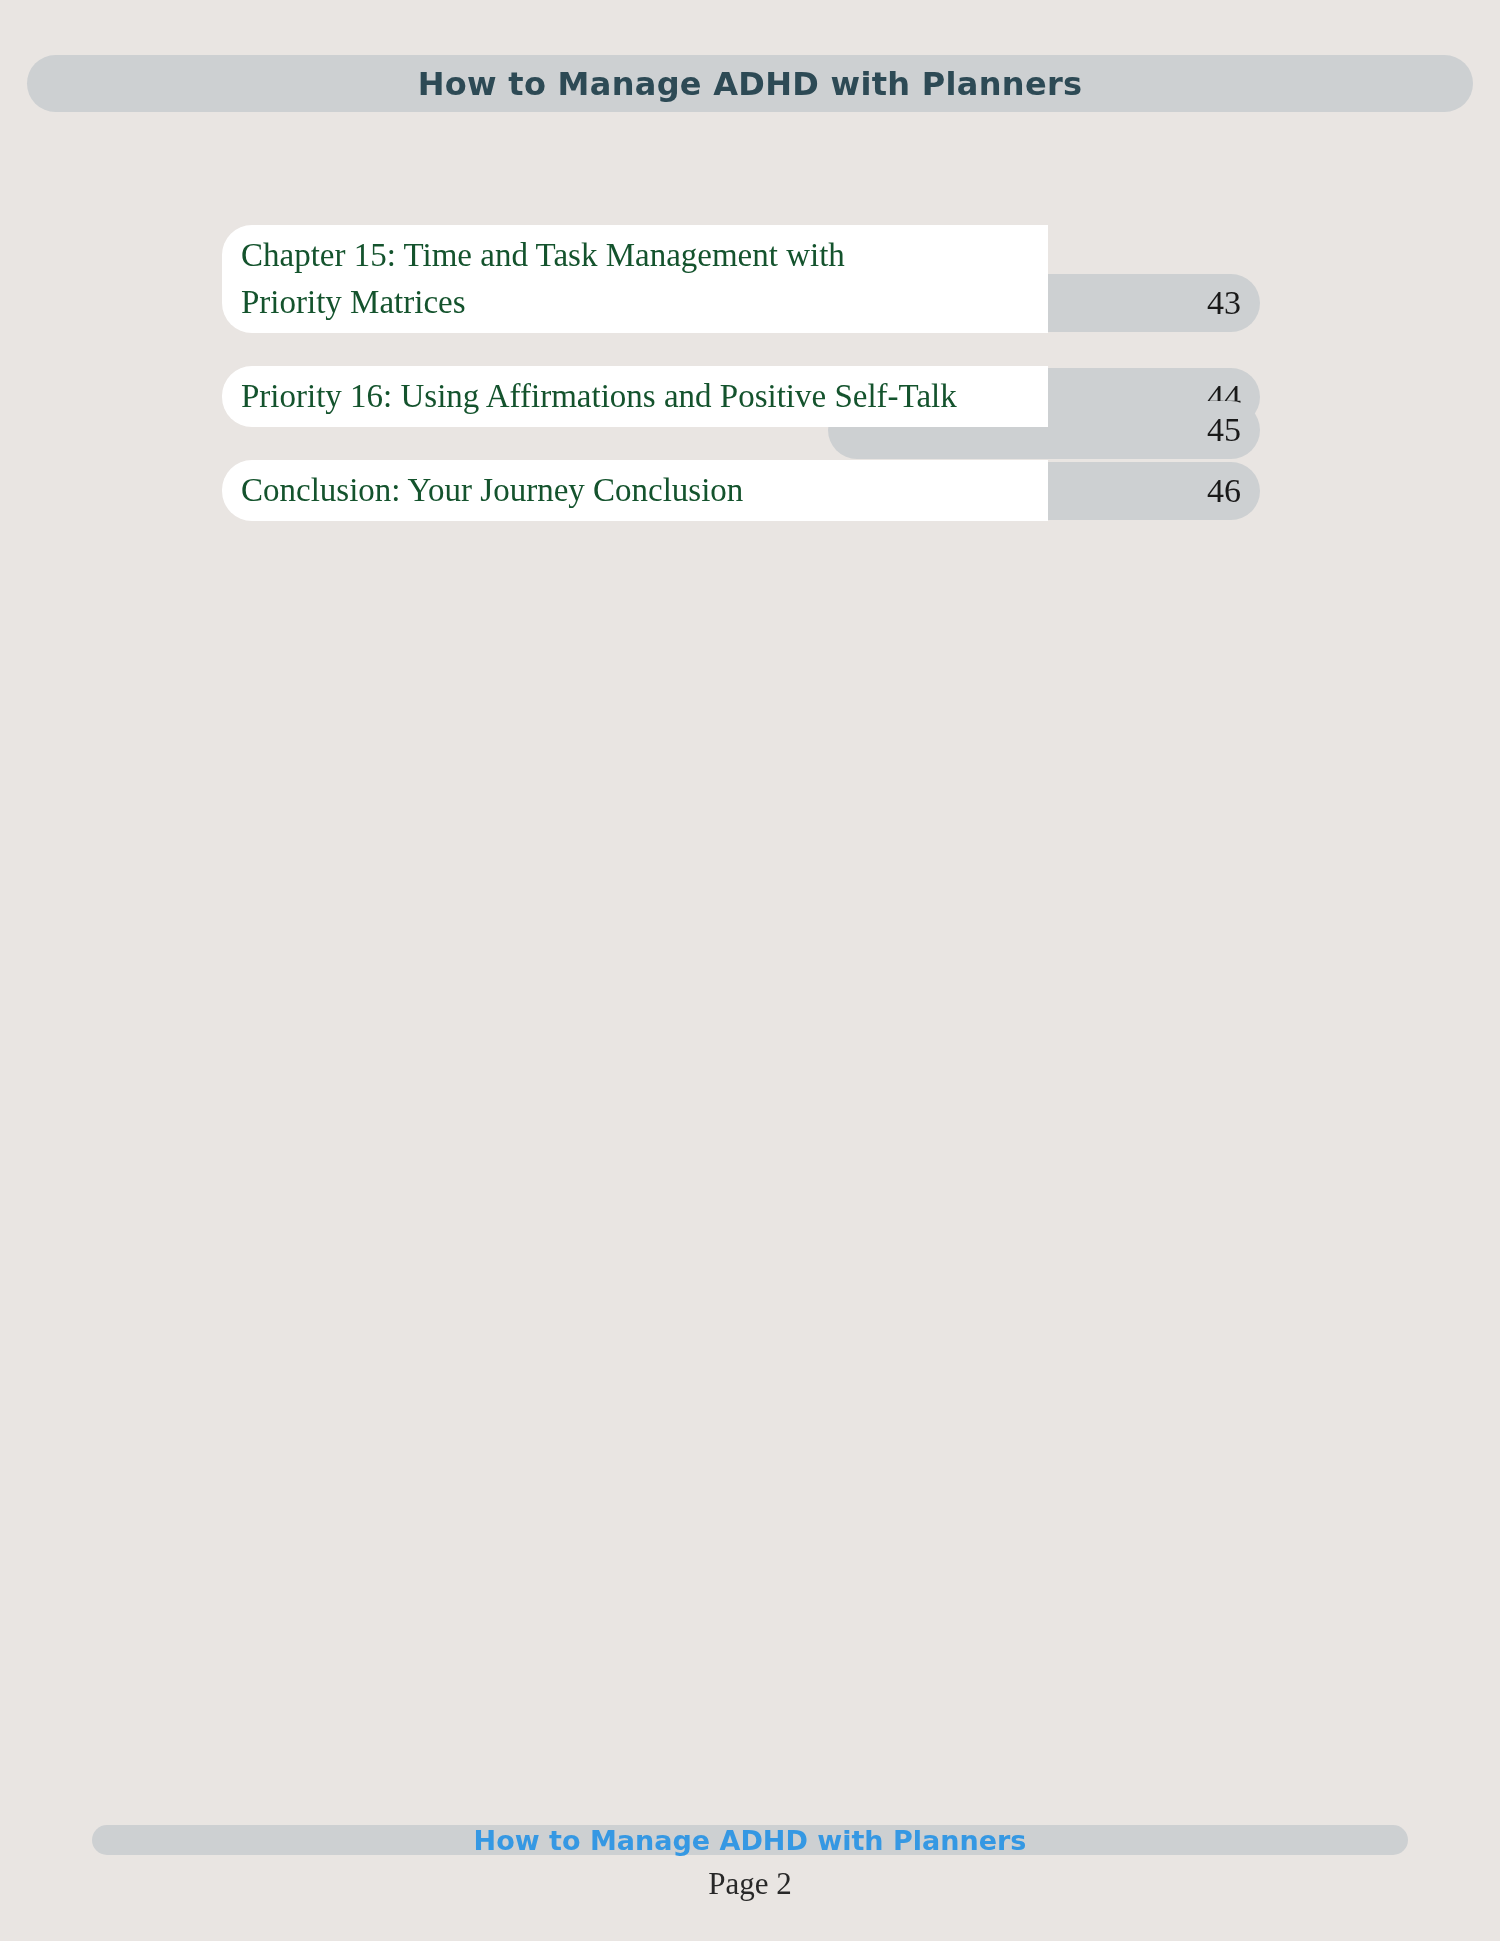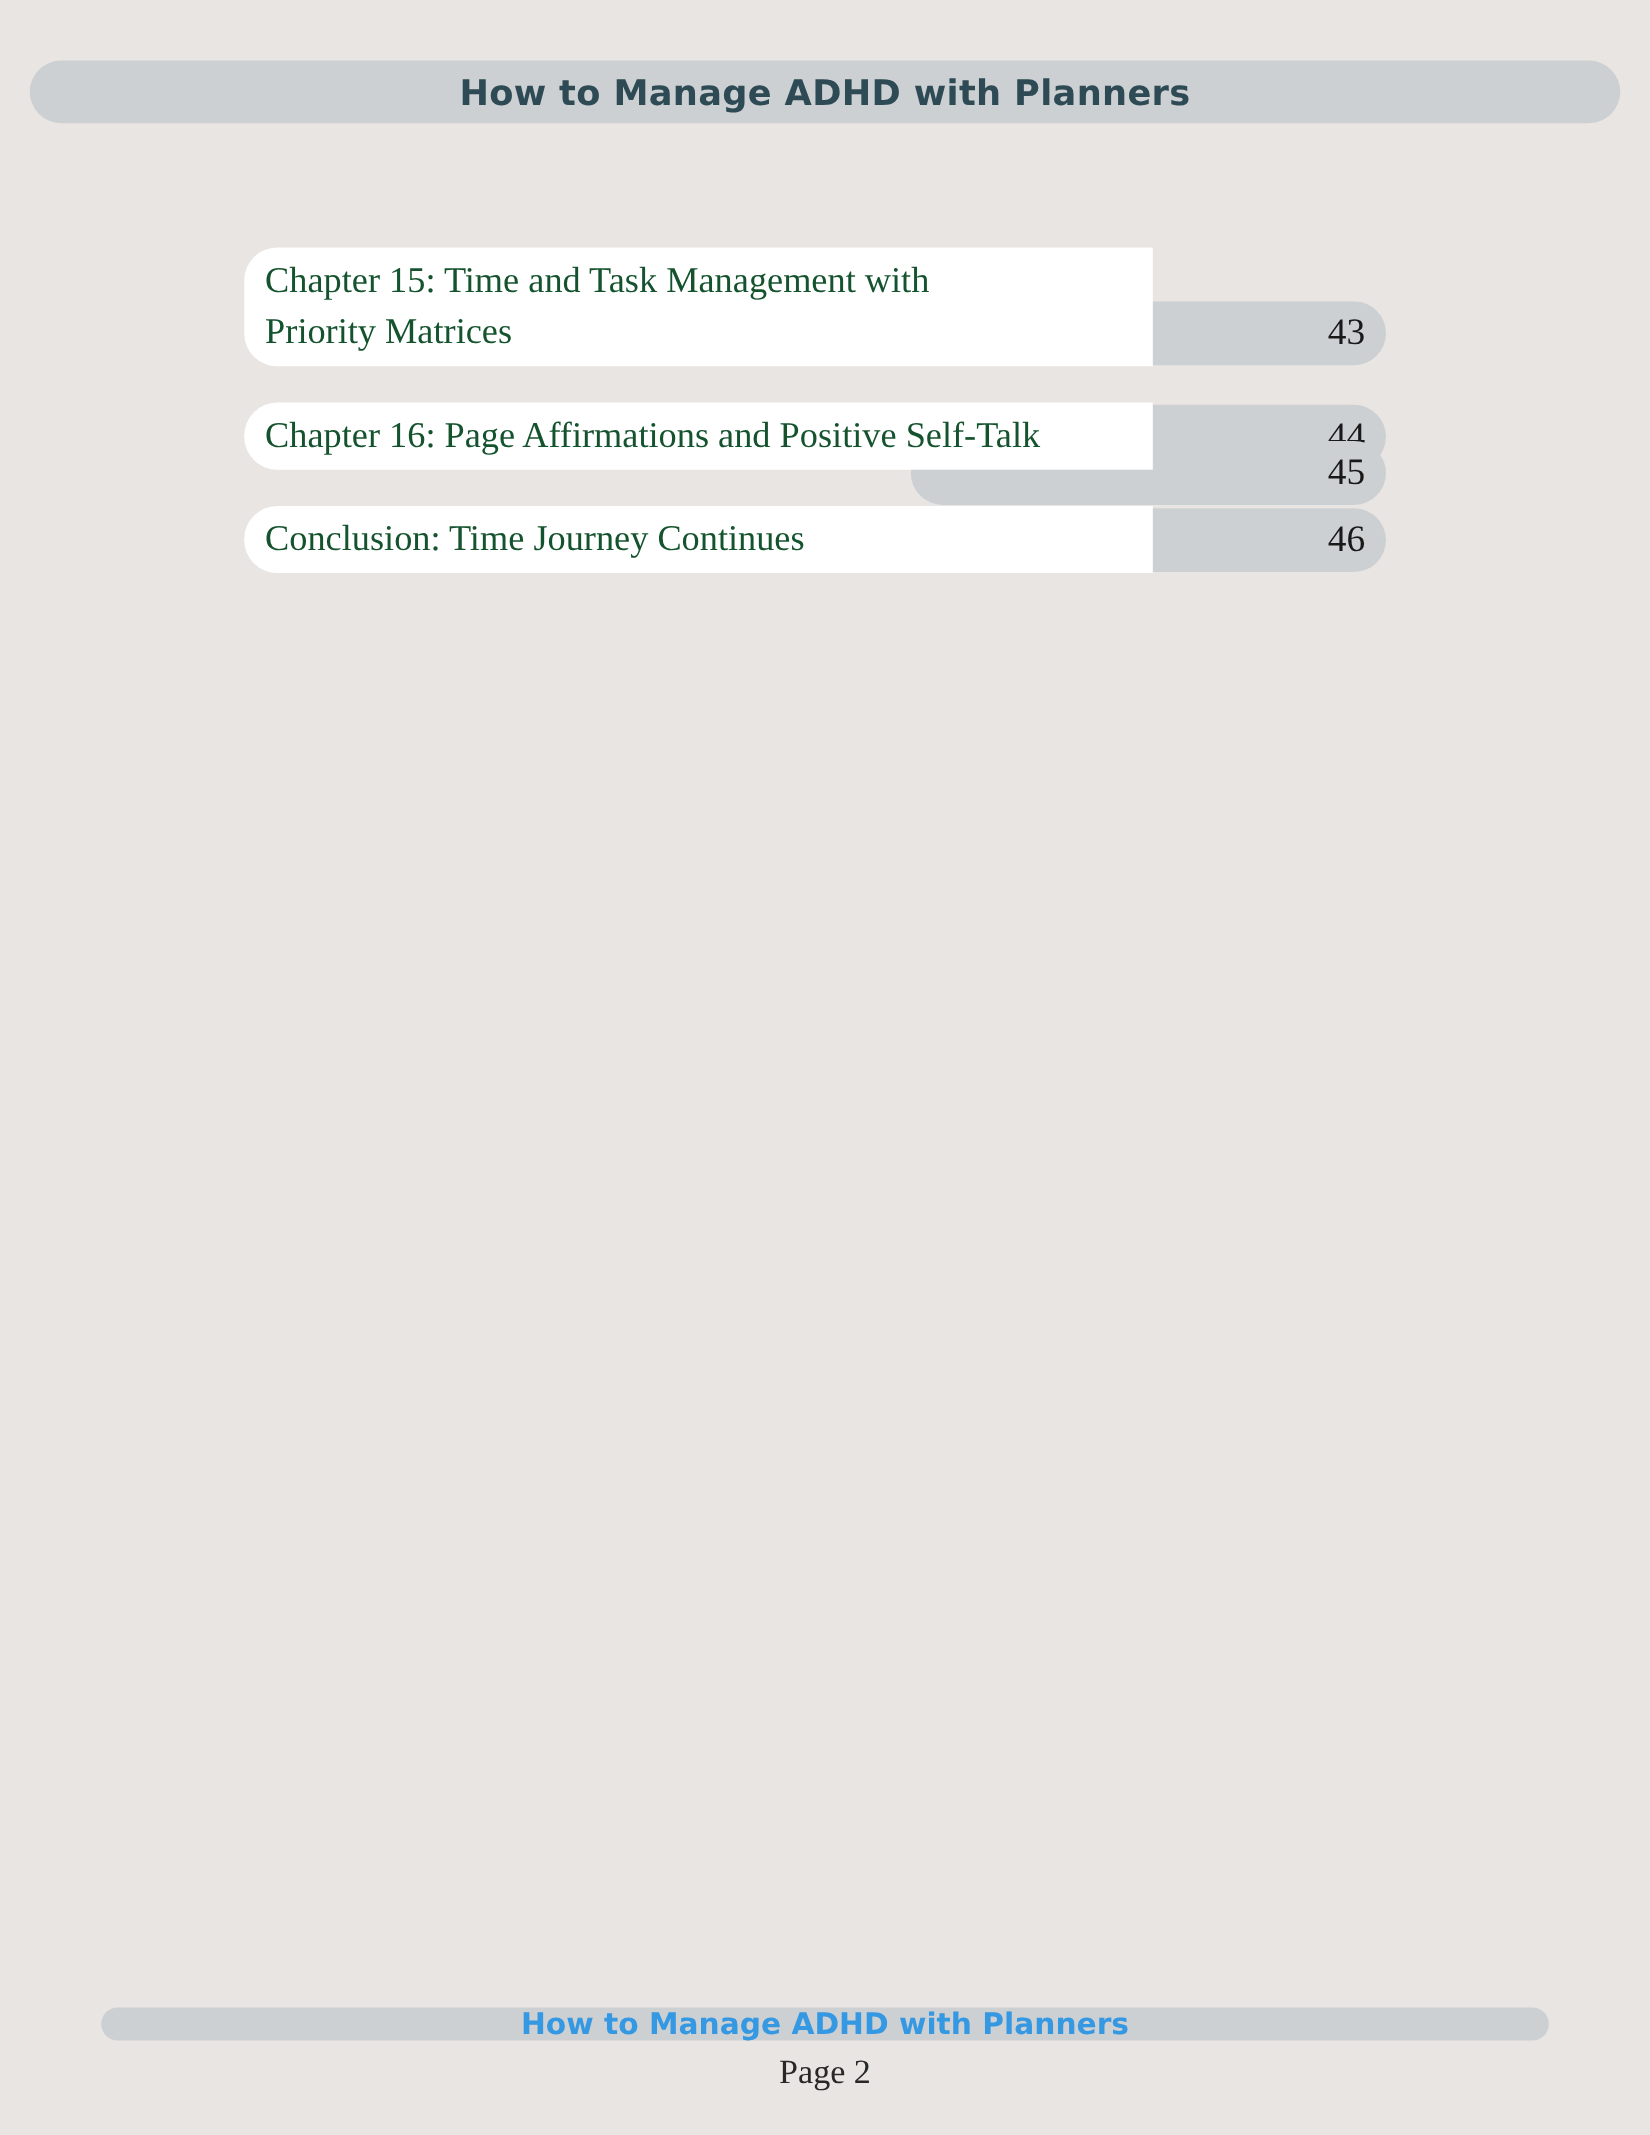--- a/index.html
+++ b/index.html
@@ -131,36 +131,36 @@
       <span class="toc-title">Chapter 15: Time and Task Management with
 Priority Matrices</span>
     </div>
   </div>
 
   <div class="toc-row">
     <div class="toc-pill">
       <span class="toc-num">44</span>
     </div>
     <div class="toc-box">
-      <span class="toc-title">Chapter 16: Page Affirmations and Positive Self-Talk</span>
+      <span class="toc-title">Priority 16: Using Affirmations and Positive Self-Talk</span>
     </div>
   </div>
 
   <div class="toc-row">
     <div class="toc-pill">
       <span class="toc-num">45</span>
     </div>
   </div>
 
   <div class="toc-row">
     <div class="toc-pill">
       <span class="toc-num">46</span>
     </div>
     <div class="toc-box">
-      <span class="toc-title">Conclusion: Time Journey Continues</span>
+      <span class="toc-title">Conclusion: Your Journey Conclusion</span>
     </div>
   </div>
 
 </div>
 
 <div class="footer-bar">
   <span class="footer-title">How to Manage ADHD with Planners</span>
 </div>
 
 <div class="page-label">Page 2</div>

